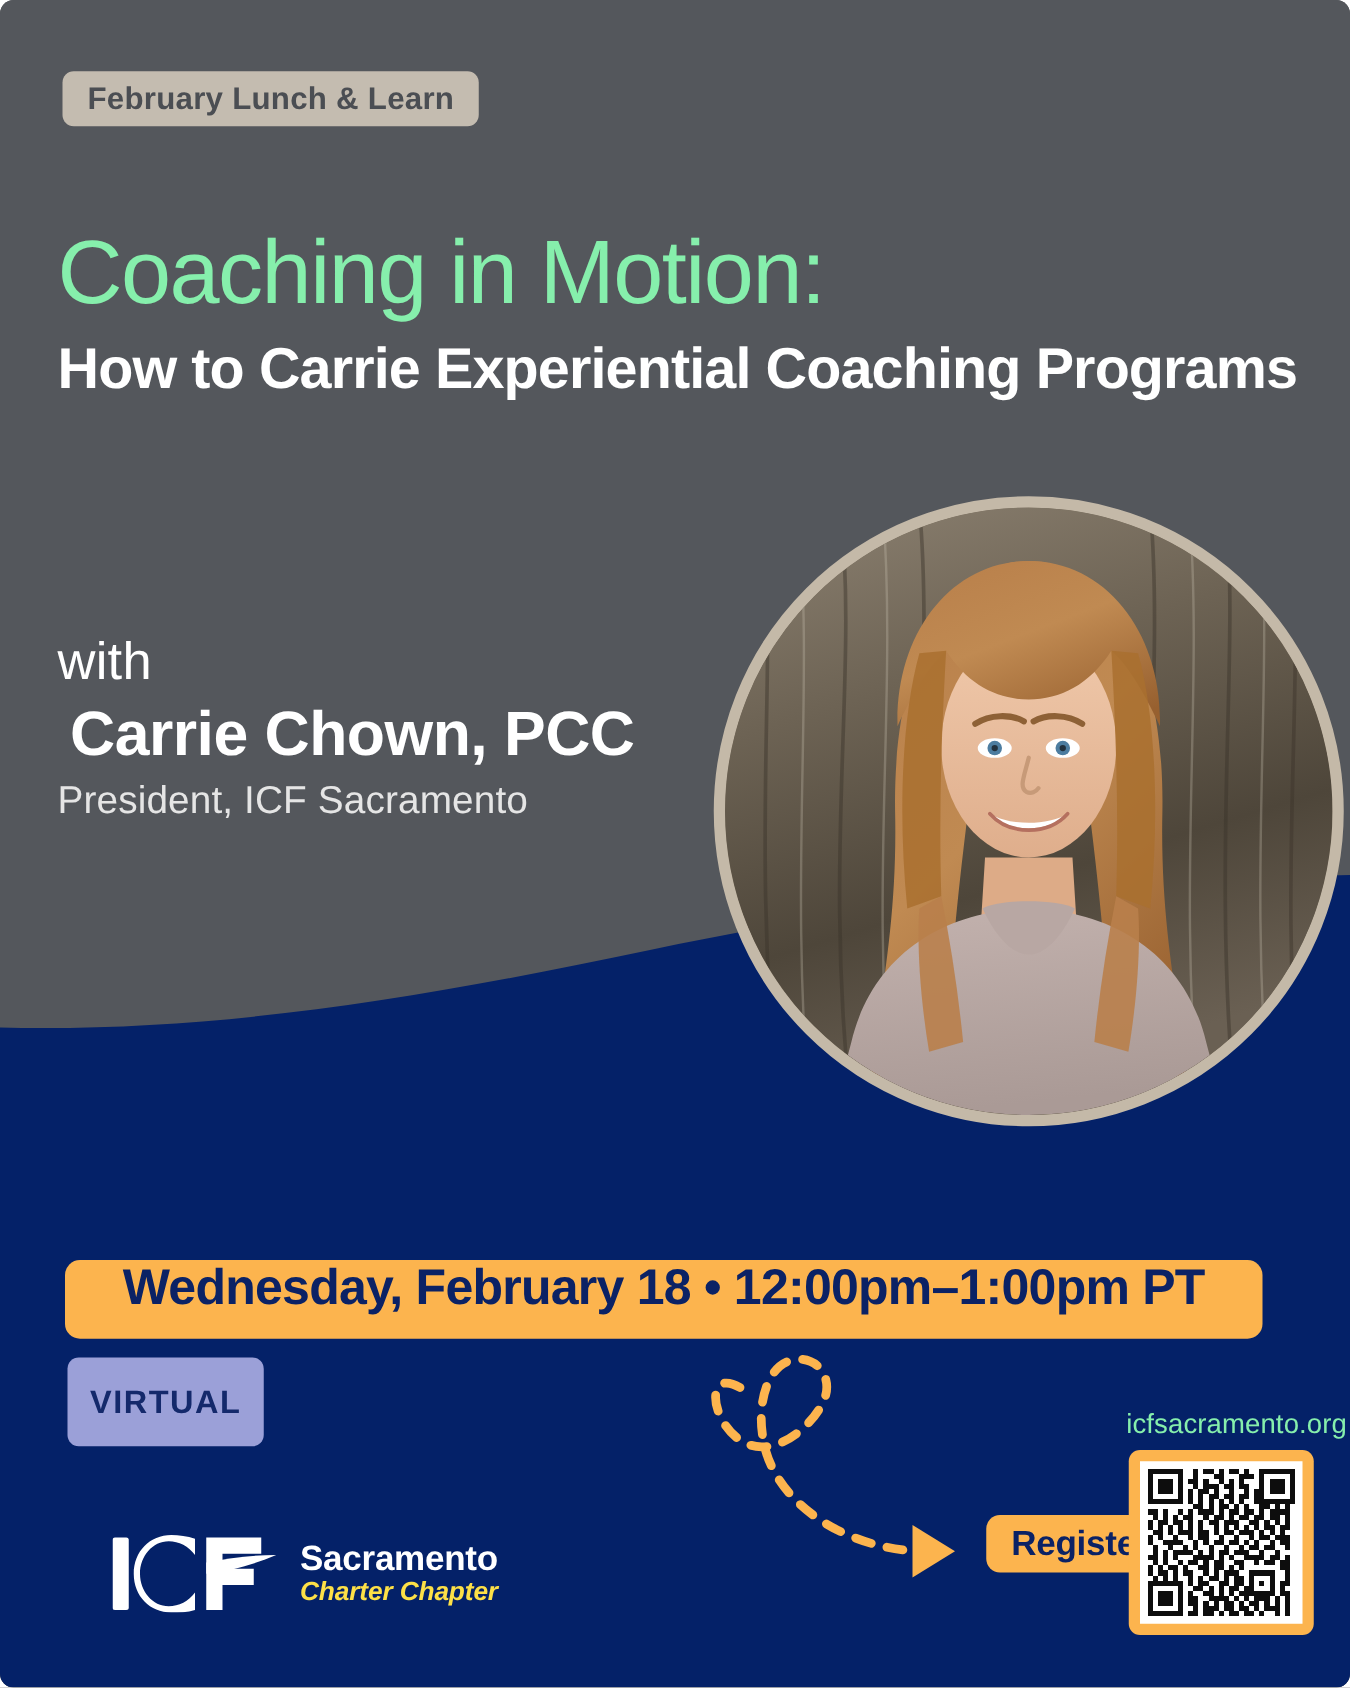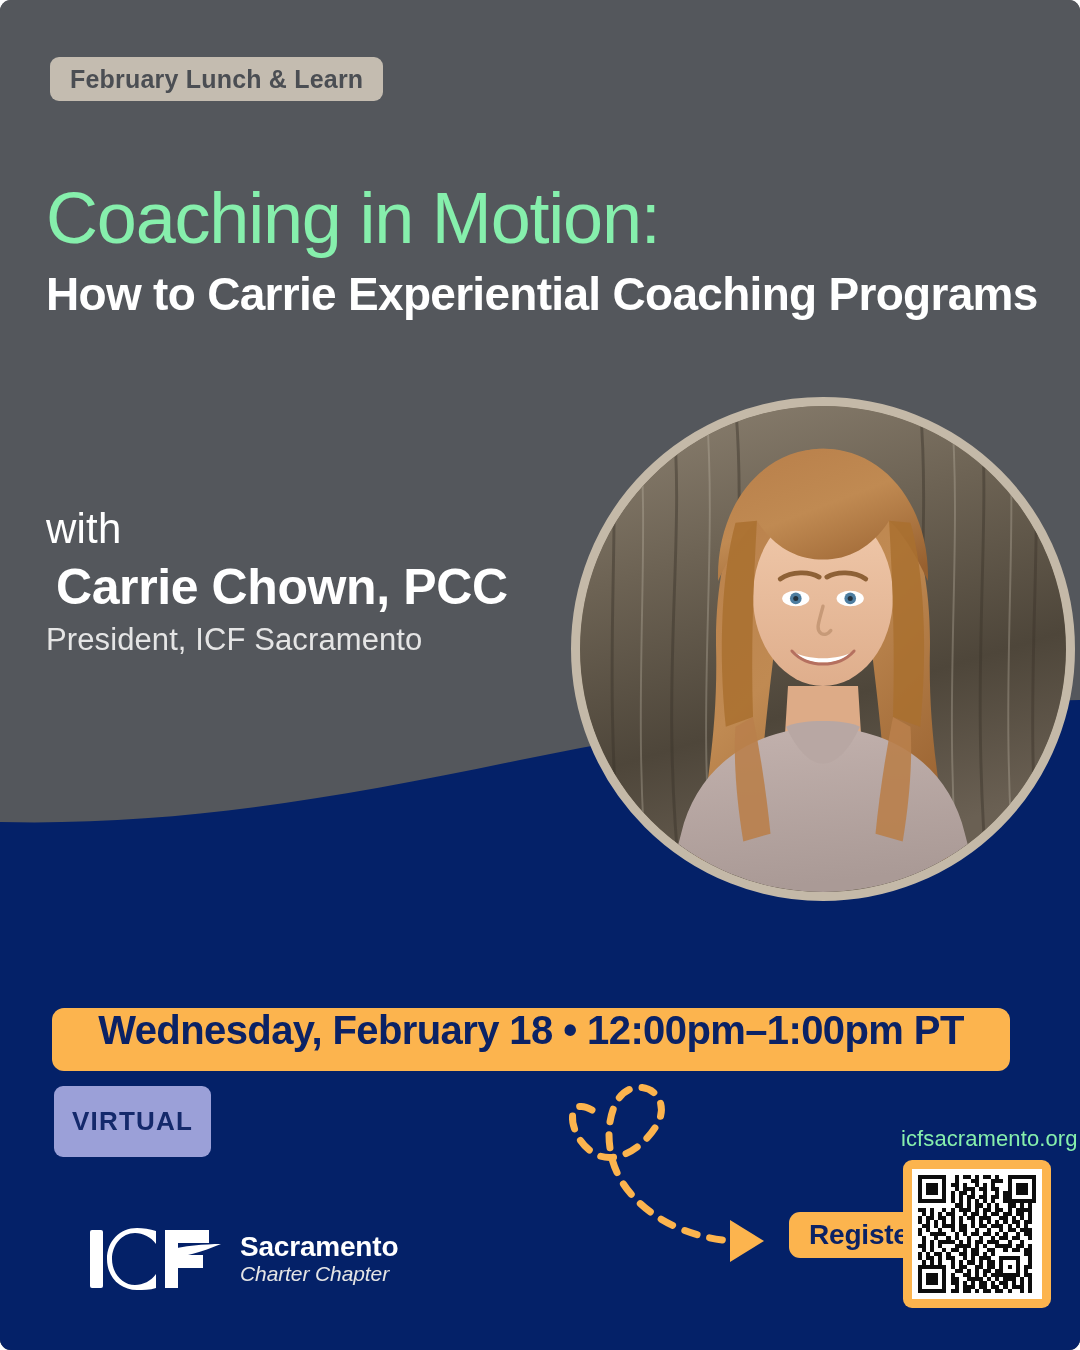--- a/index.html
+++ b/index.html
@@ -231,24 +231,24 @@
   .logo-icf-svg { display: block; width: 131px; height: 62px; }
   .logo-text { display: flex; flex-direction: column; justify-content: center; }
   .logo-city {
     color: #ffffff;
     font-size: 28px;
     font-weight: bold;
     letter-spacing: -0.2px;
     line-height: 1.08;
   }
   .logo-chapter {
-    color: #e5e5e5;
+    color: #fde047;
     font-size: 21px;
     font-style: italic;
-    font-weight: 400;
+    font-weight: 700;
     letter-spacing: -0.1px;
     line-height: 1.12;
   }
 </style>
 </head>
 <body>
 
 <div class="poster">
 
   <div class="bg-gray"></div>

